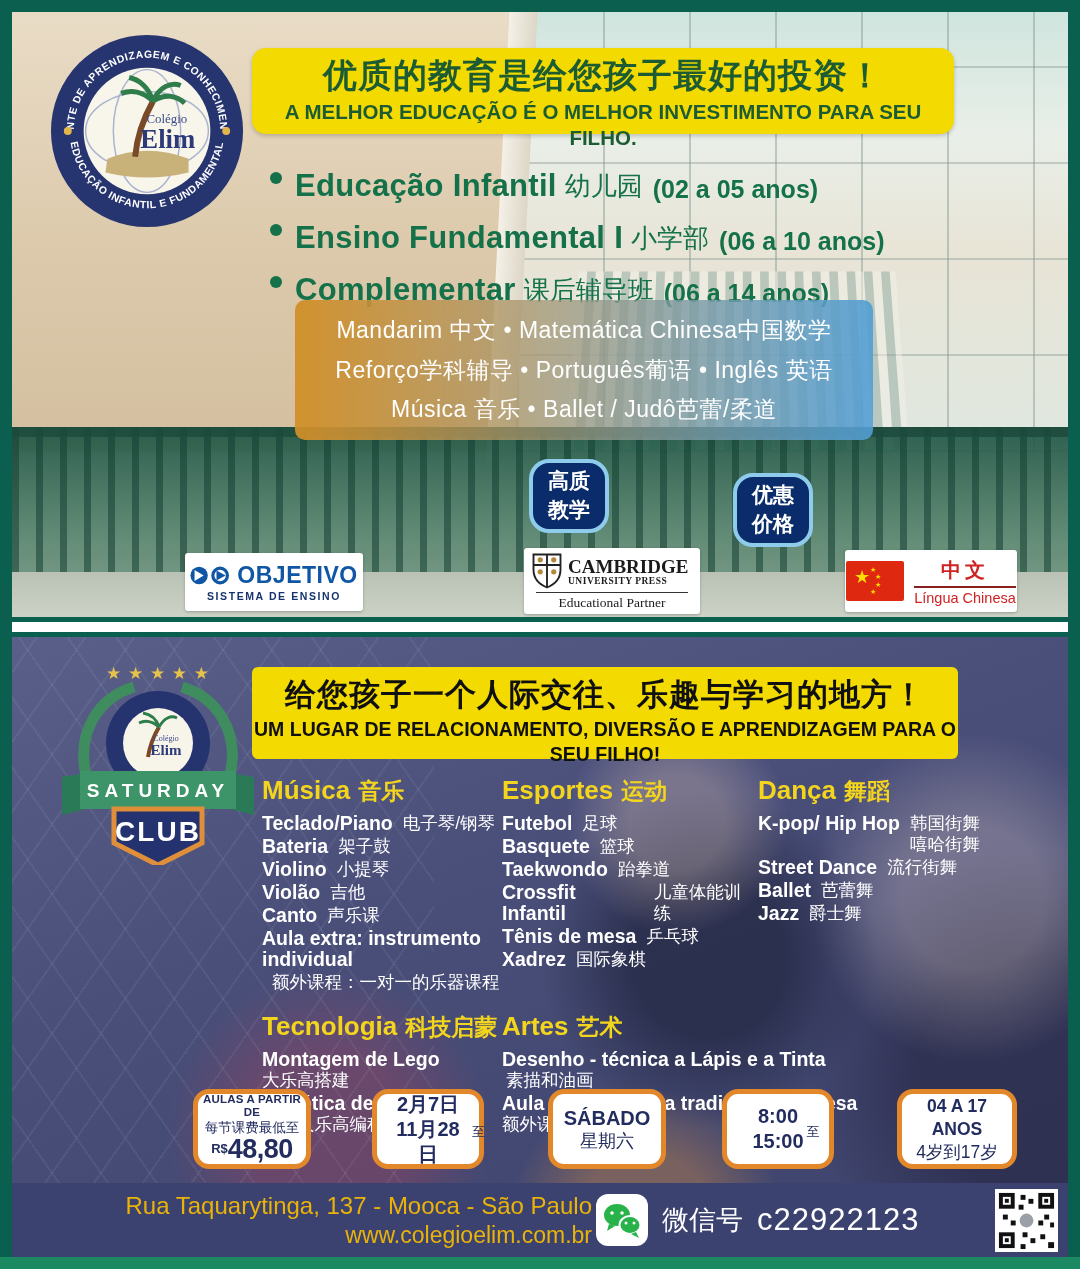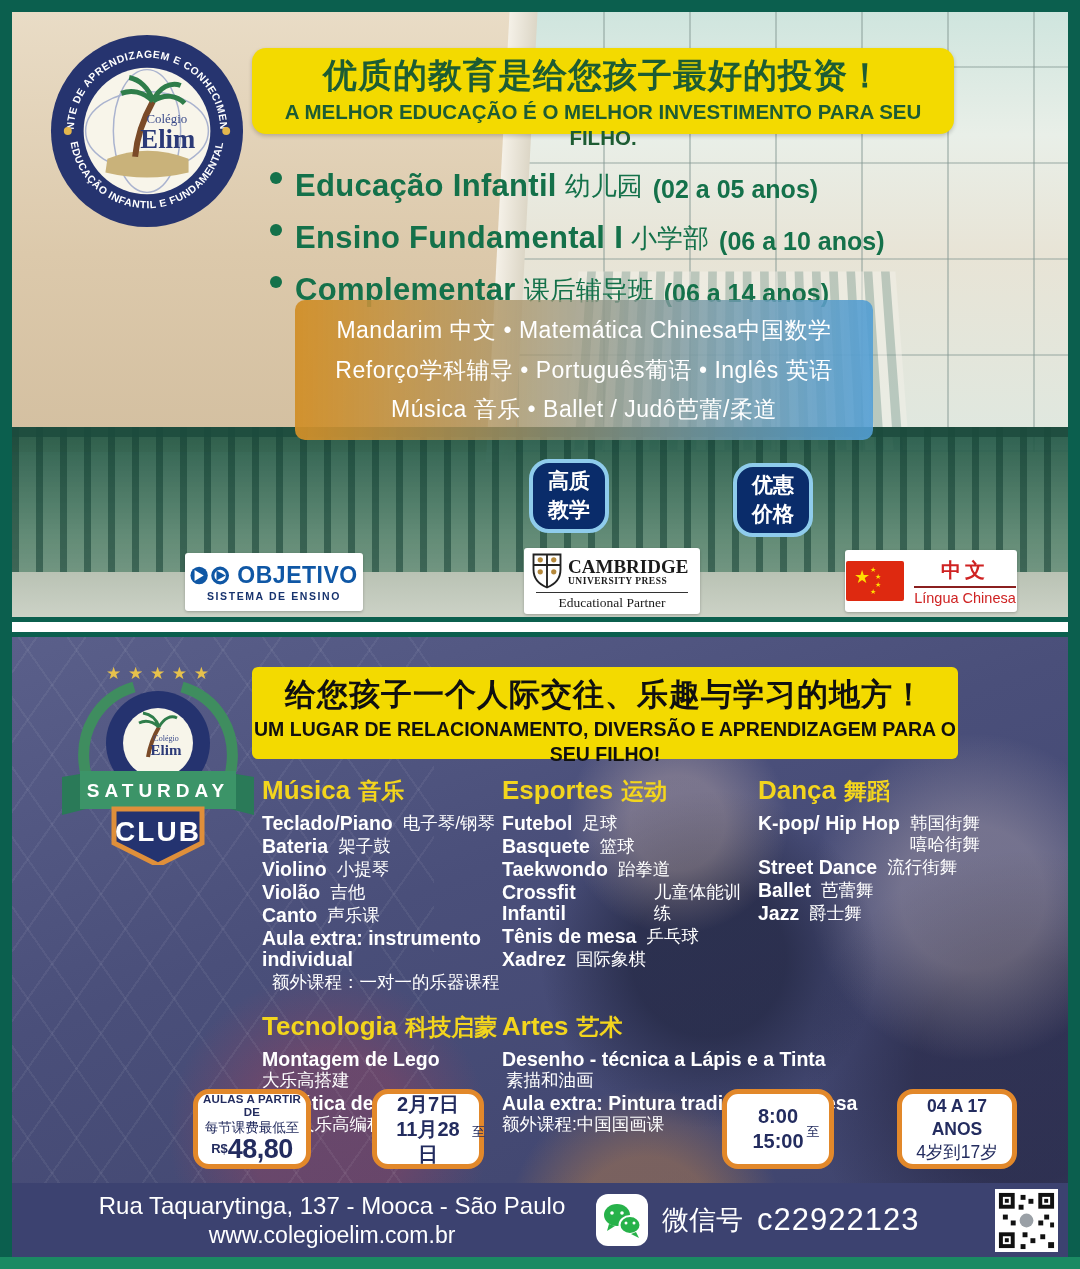--- a/index.html
+++ b/index.html
@@ -48,21 +48,21 @@
     text-align:center; padding:6px 10px;
     background:linear-gradient(90deg, rgba(209,143,40,.95) 0%, rgba(160,150,120,.75) 45%, rgba(82,158,212,.9) 100%); }
   .subjects-box .line { color:#fff; font-size:23px; letter-spacing:.5px; }
 
   .badge { position:absolute; width:80px; height:74px; background:#0a2c6a;
     border:4px solid #8fccec; border-radius:20px; color:#fff; font-weight:700;
     font-size:21px; line-height:1.38; display:flex; align-items:center; justify-content:center;
     text-align:center; }
   .badge.b1 { left:315px; top:447px; }
   .badge.b2 { left:517px; top:447px; }
-  .badge.b3 { left:721px; top:451px; }
+  .badge.b3 { left:721px; top:461px; }
 
   .partner { position:absolute; background:#fff; border-radius:3px; box-shadow:0 1px 3px rgba(0,0,0,.25); }
   .partner.objetivo { left:173px; top:541px; width:178px; height:58px; display:flex; flex-direction:column; align-items:center; justify-content:center; }
   .obj-row { display:flex; align-items:center; gap:5px; }
   .obj-name { color:#0f57a5; font-weight:700; font-size:23px; letter-spacing:.5px; }
   .obj-sub { color:#17336e; font-weight:700; font-size:10.5px; letter-spacing:1.6px; margin-top:1px; }
   .partner.cambridge { left:512px; top:536px; width:176px; height:66px; padding:5px 8px 14px; }
   .cam-top { display:flex; align-items:center; gap:6px; }
   .cam-name { font-family:"Liberation Serif", serif; font-weight:700; font-size:19px; color:#1a1a1a; line-height:19px; }
   .cam-line2 { font-family:"Liberation Serif", serif; font-weight:700; font-size:9.5px; color:#1a1a1a; letter-spacing:.5px; }
@@ -136,21 +136,21 @@
   .ib-main { position:relative; padding:0 10px; }
   .ib-l { font-size:20px; font-weight:700; line-height:25px; }
   .ib-side { position:absolute; right:-6px; top:50%; transform:translateY(-35%); font-size:13px; font-weight:400; }
   .ib-b3a { font-size:20px; font-weight:700; line-height:24px; }
   .ib-b3b { font-size:18px; line-height:23px; }
   .ib-b5a { font-size:17.5px; font-weight:700; line-height:23px; }
   .ib-b5b { font-size:17.5px; line-height:23px; }
 
   .footer-bar { position:absolute; left:0; right:0; top:546px; height:74px; background:#3c4270;
     display:flex; align-items:center; }
-  .address { width:520px; text-align:center; color:#ffffff; margin-left:60px; }
+  .address { width:520px; text-align:right; color:#eab308; margin-left:60px; }
   .address .a1 { font-size:24px; line-height:30px; }
   .address .a2 { font-size:23px; line-height:28px; }
   .wechat { display:flex; align-items:center; gap:14px; margin-left:4px; }
   .wechat-label { color:#fff; font-size:27px; }
   .wechat-id { color:#fff; font-size:31px; letter-spacing:1px; }
   .qr { position:absolute; right:10px; top:6px; width:63px; height:63px; }
 
   .bottom-green-bar { position:absolute; left:0; right:0; bottom:0; height:12px; background:#1b8a63; }
 </style>
 </head>
@@ -464,20 +464,24 @@
         <div class="ib-sm">AULAS A PARTIR DE</div>
         <div class="ib-zh">每节课费最低至</div>
         <div class="ib-price-row"><span class="ib-cur">R$</span><span class="ib-price">48,80</span></div>
       </div>
       <div class="infobox ib2">
         <div class="ib-main">
           <div class="ib-l">2月7日</div>
           <div class="ib-l">11月28日</div>
           <span class="ib-side">至</span>
         </div>
+      </div>
+      <div class="infobox ib3">
+        <div class="ib-b3a">SÁBADO</div>
+        <div class="ib-b3b">星期六</div>
       </div>
       <div class="infobox ib4">
         <div class="ib-main">
           <div class="ib-l">8:00</div>
           <div class="ib-l">15:00</div>
           <span class="ib-side">至</span>
         </div>
       </div>
       <div class="infobox ib5">
         <div class="ib-b5a">04 A 17 ANOS</div>

